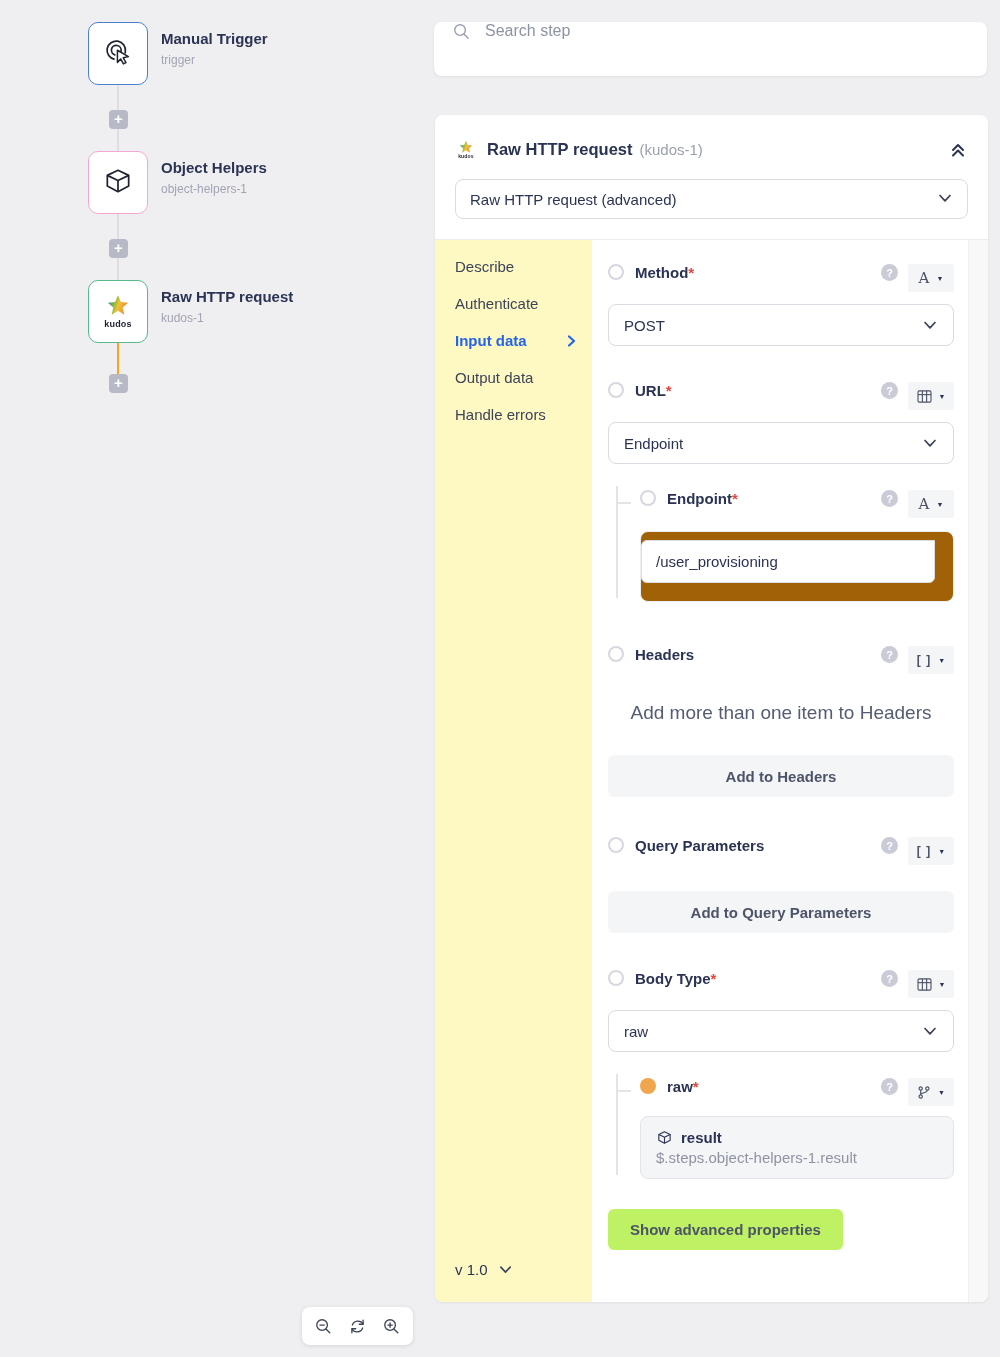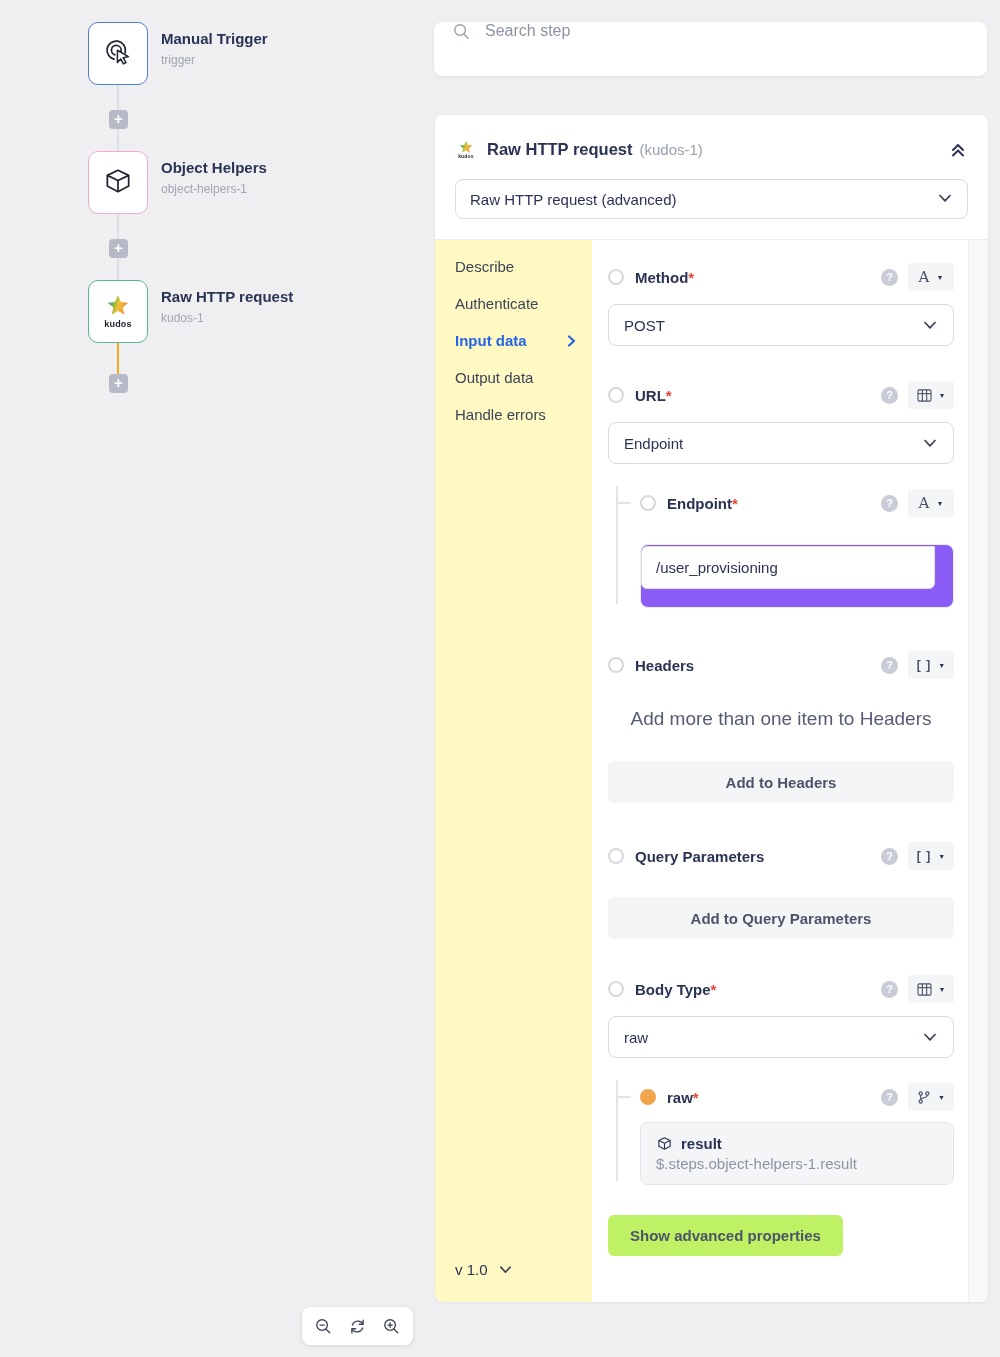--- a/index.html
+++ b/index.html
@@ -83,21 +83,21 @@
   .tab { padding:10px 14px 10px 20px; font-size:15px; color:#3d4358; display:flex; align-items:center; cursor:pointer; }
   .tab.active { color:#2565e6; font-weight:700; }
   .tab .tab-arrow { margin-left:auto; display:flex; }
   .version-row { margin-top:auto; padding:16px 20px 24px; display:flex; align-items:center; gap:10px; font-size:15px; color:#2b3354; cursor:pointer; }
 
   .content-col { flex:1; display:flex; min-width:0; }
   .fields { flex:1; padding:24px 14px 0 16px; min-width:0; }
   .scroll-strip { width:20px; flex:0 0 auto; background:#f8f8f9; border-left:1px solid #f0f0f2; }
 
   
-  .fhead { display:flex; align-items:center; height:26px; }
+  .fhead { display:flex; height:26px; }
   .radio { width:16px; height:16px; border:2px solid #d6d8e0; border-radius:50%; flex:0 0 auto; cursor:pointer; background:#fff; }
   .radio.filled { background:#f0a64c; border:none; }
   .flabel { margin-left:11px; font-size:15px; font-weight:700; color:#2b3354; }
   .req { color:#e2483d; font-weight:700; }
   .help {
     margin-left:auto; width:17px; height:17px; border-radius:50%;
     background:#c9ccd6; color:#fff; font-size:11px; font-weight:700;
     display:flex; align-items:center; justify-content:center; cursor:pointer;
   }
   .type-btn {
@@ -117,22 +117,22 @@
   .select .chev { margin-left:auto; display:flex; }
 
   .mt-url { margin-top:36px; } .mt-headers { margin-top:44px; }
   .mt-qp { margin-top:40px; }  .mt-body { margin-top:37px; }
 
   .nested { position:relative; padding-left:32px; margin-top:26px; }
   .nested::before { content:""; position:absolute; left:8px; top:-4px; bottom:4px; width:2px; background:#e3e4ea; }
   .nested::after  { content:""; position:absolute; left:8px; top:12px; width:15px; height:2px; background:#e3e4ea; }
 
   .input-wrap {
-    margin-top:28px; background:#8b5cf6; border:1px solid #eeeef2; border-radius:8px;
-    padding:1px 18px 18px 0;
+    margin-top:15px; background:#a16207; border:1px solid #eeeef2; border-radius:8px;
+    padding:8px 18px 18px 0;
   }
   .input-wrap input {
     width:100%; height:43px; background:#fff; border:1px solid #dcdee6; border-radius:6px 0 6px 6px;
     padding:0 14px; font-size:15px; color:#2b3354; font-family:inherit; outline:none;
   }
 
   .helper-text { text-align:center; color:#555c74; font-size:19px; margin:26px 12px 0; line-height:1.55; }
   .gray-btn {
     margin-top:28px; width:100%; height:42px; background:#f4f5f7; border:none; border-radius:6px;
     display:flex; align-items:center; justify-content:center;

